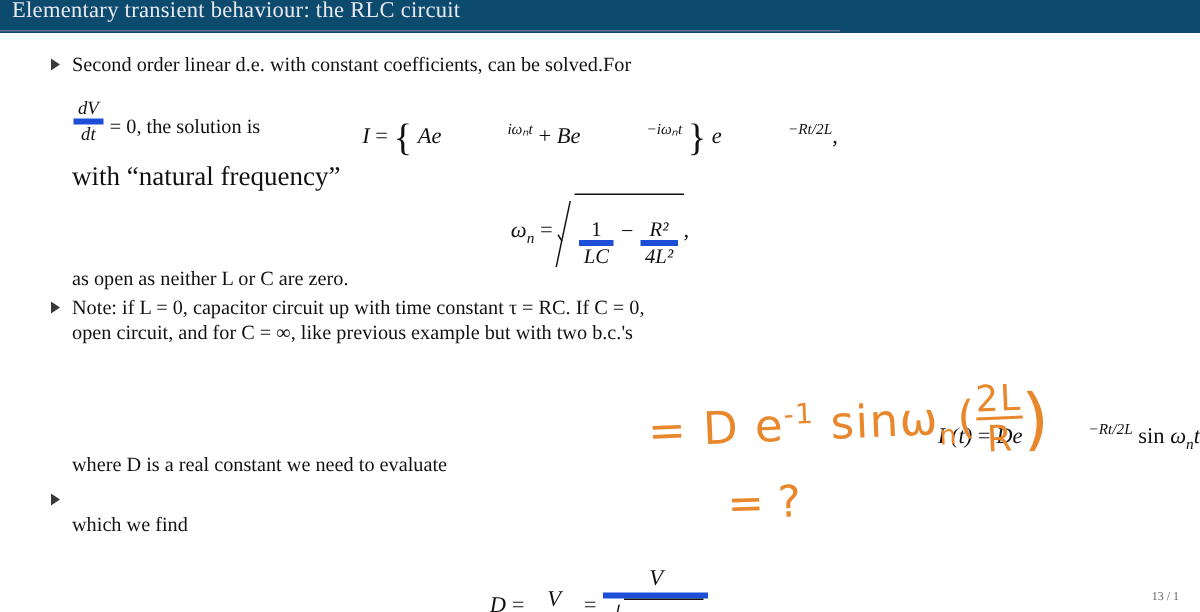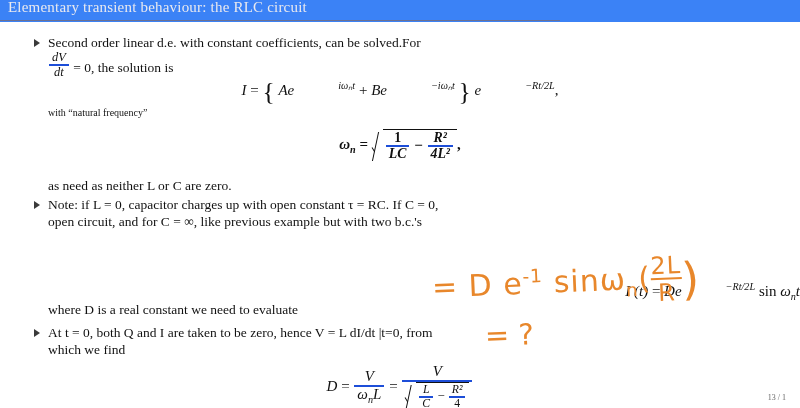--- a/index.html
+++ b/index.html
@@ -22,21 +22,21 @@
     height: 408px;
     background: #ffffff;
     overflow: hidden;
   }
   
   .title-bar {
     position: absolute;
     left: 0; top: 0;
     width: 800px;
     height: 22px;
-    background: #3b82f6;
+    background: #0c4a6e;
   }
   .title-bar .title-text {
     position: absolute;
     left: 8px;
     top: -1px;
     font-family: "Liberation Serif", serif;
     font-size: 15px;
     color: #e9e9ef;
     white-space: nowrap;
     letter-spacing: 0.2px;
@@ -97,22 +97,22 @@
 
   
   .frac {
     display: inline-block;
     vertical-align: middle;
     text-align: center;
     font-size: 0.92em;
     line-height: 1.05;
     margin: 0 1px;
   }
-  .frac .num { display: block; padding: 0 3px; }
-  .frac .den { display: block; padding: 0 3px; border-top: 2px solid #1d4ed8; }
+  .frac .num { display: block; padding: 0 3px; margin-top: 15px; }
+  .frac .den { display: block; padding: 0 3px; border-top: 4px solid #1d4ed8; }
 
   
   .sqrt {
     display: inline-block;
     position: relative;
     padding-left: 11px;
     vertical-align: middle;
   }
   .sqrt::before {
     content: "";
@@ -219,71 +219,71 @@
       <span class="math">I</span>
       <span class="up">=</span>
       <span class="brace-l up">{</span>
       <span class="math">Ae</span><sup class="math">iωₙt</sup>
       <span class="up">+</span>
       <span class="math">Be</span><sup class="math">−iωₙt</sup>
       <span class="brace-r up">}</span>
       <span class="math">e</span><sup class="math">−Rt/2L</sup><span class="up">,</span>
     </div>
 
-    <div style="position:absolute; left:48px; top:83px; font-size:10px;">
+    <div style="position:absolute; left:48px; top:83px; font-size:18px;">
       <span>with “natural frequency”</span>
     </div>
 
-    <div class="centered-eq" style="top:105px;font-weight:bold;">
+    <div class="centered-eq" style="top:105px;">
       <span class="math">ω</span><sub>n</sub>
       <span class="up">=</span>
       <span class="sqrt">
         <span class="radicand">
           <span class="frac">
             <span class="num up">1</span>
             <span class="den math">LC</span>
           </span>
           <span class="up">−</span>
           <span class="frac">
             <span class="num math">R²</span>
             <span class="den math">4L²</span>
           </span>
         </span>
       </span><span class="up">,</span>
     </div>
 
     <div style="position:absolute; left:48px; top:154px; font-size:13.5px;">
-      <span>as need as neither L or C are zero.</span>
+      <span>as open as neither L or C are zero.</span>
     </div>
 
     <div class="bullet" style="left:34px; top:172px; width:720px;">
       <span class="tri"></span>
       <span class="btext">
-        <span>Note:  if L = 0, capacitor charges up with open constant  τ = RC.  If C = 0,</span><br>
+        <span>Note:  if L = 0, capacitor circuit up with time constant  τ = RC.  If C = 0,</span><br>
         <span>open circuit, and for C = ∞, like previous example but with two b.c.'s</span>
       </span>
     </div>
 
 
     <div class="centered-eq" style="top:257px;text-align:right;">
       <span class="math">I (t)</span>
       <span class="up">=</span>
       <span class="math">De</span><sup class="math">−Rt/2L</sup>
       <span class="up">sin</span>
       <span class="math">ω</span><sub>n</sub><span class="math">t</span>
     </div>
 
     <div style="position:absolute; left:48px; top:278px; font-size:13.5px;">
       <span>where D is a real constant we need to evaluate</span>
     </div>
 
     <div class="bullet" style="left:34px; top:300px; width:720px;">
       <span class="tri"></span>
       <span class="btext">
-        <span>At t = 0, both Q and I are taken to be zero, hence V = L dI/dt |t=0, from</span><br>
+        <br>
         <span>which we find</span>
       </span>
     </div>
 
     <div class="centered-eq" style="top:340px;">
       <span class="math">D</span>
       <span class="up">=</span>
       <span class="frac" style="font-size:1em;">
         <span class="num math">V</span>
         <span class="den"><span class="math">ω</span><sub>n</sub><span class="math">L</span></span>

